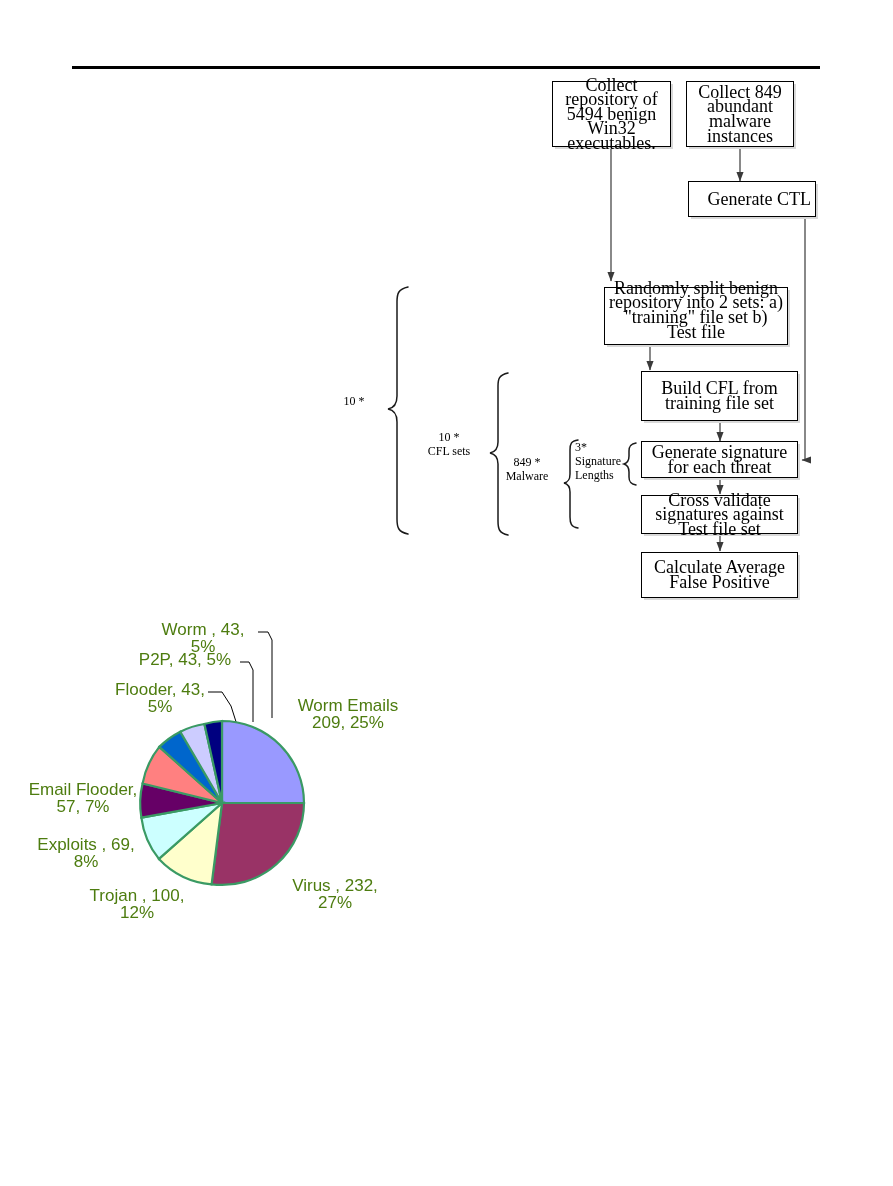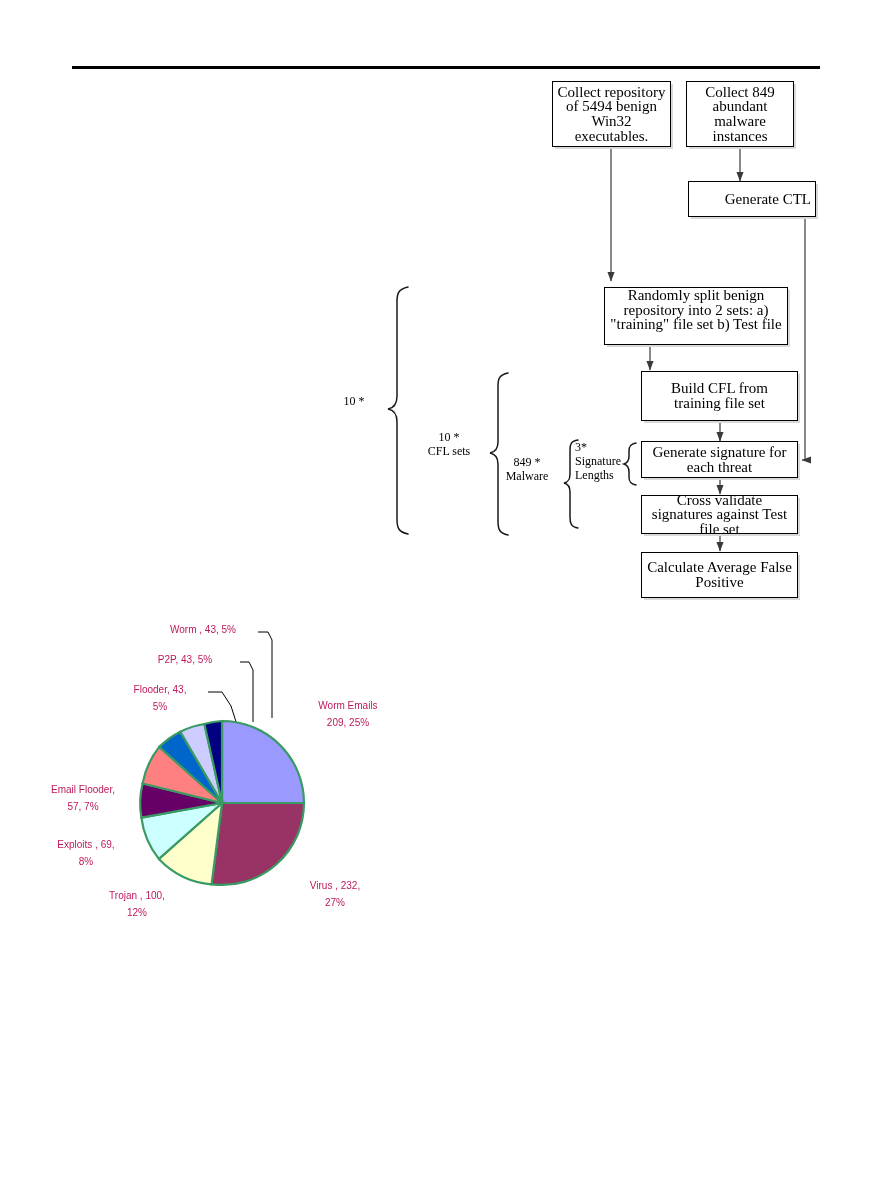--- a/index.html
+++ b/index.html
@@ -33,21 +33,21 @@
     top: 0;
     width: 893px;
     height: 620px;
   }
   .fc-box {
     position: absolute;
     box-sizing: border-box;
     border: 1.3px solid #000000;
     background: #ffffff;
     font-family: "Liberation Serif", serif;
-    font-size: 15px;
+    font-size: 18px;
     line-height: 14.6px;
     text-align: center;
     display: flex;
     align-items: center;
     justify-content: center;
     padding: 16px 4px;
     box-shadow: 2.5px 2.5px 0 -0.5px #d9d9d9;
   }
   .fc-box span { display: block; width: 100%; }
 
@@ -65,23 +65,23 @@
   #piechart {
     position: absolute;
     left: 0;
     top: 600px;
     width: 520px;
     height: 360px;
   }
   .pie-label {
     position: absolute;
     font-family: "Liberation Sans", sans-serif;
-    font-size: 10px;
+    font-size: 17px;
     line-height: 16.5px;
-    color: #be185d;
+    color: #4d7c0f;
     white-space: pre-line;
   }
   .pie-label.center{ text-align: center; }
 </style>
 </head>
 <body>
 
 <div id="top-rule"></div>
 
 <div id="flowchart">

